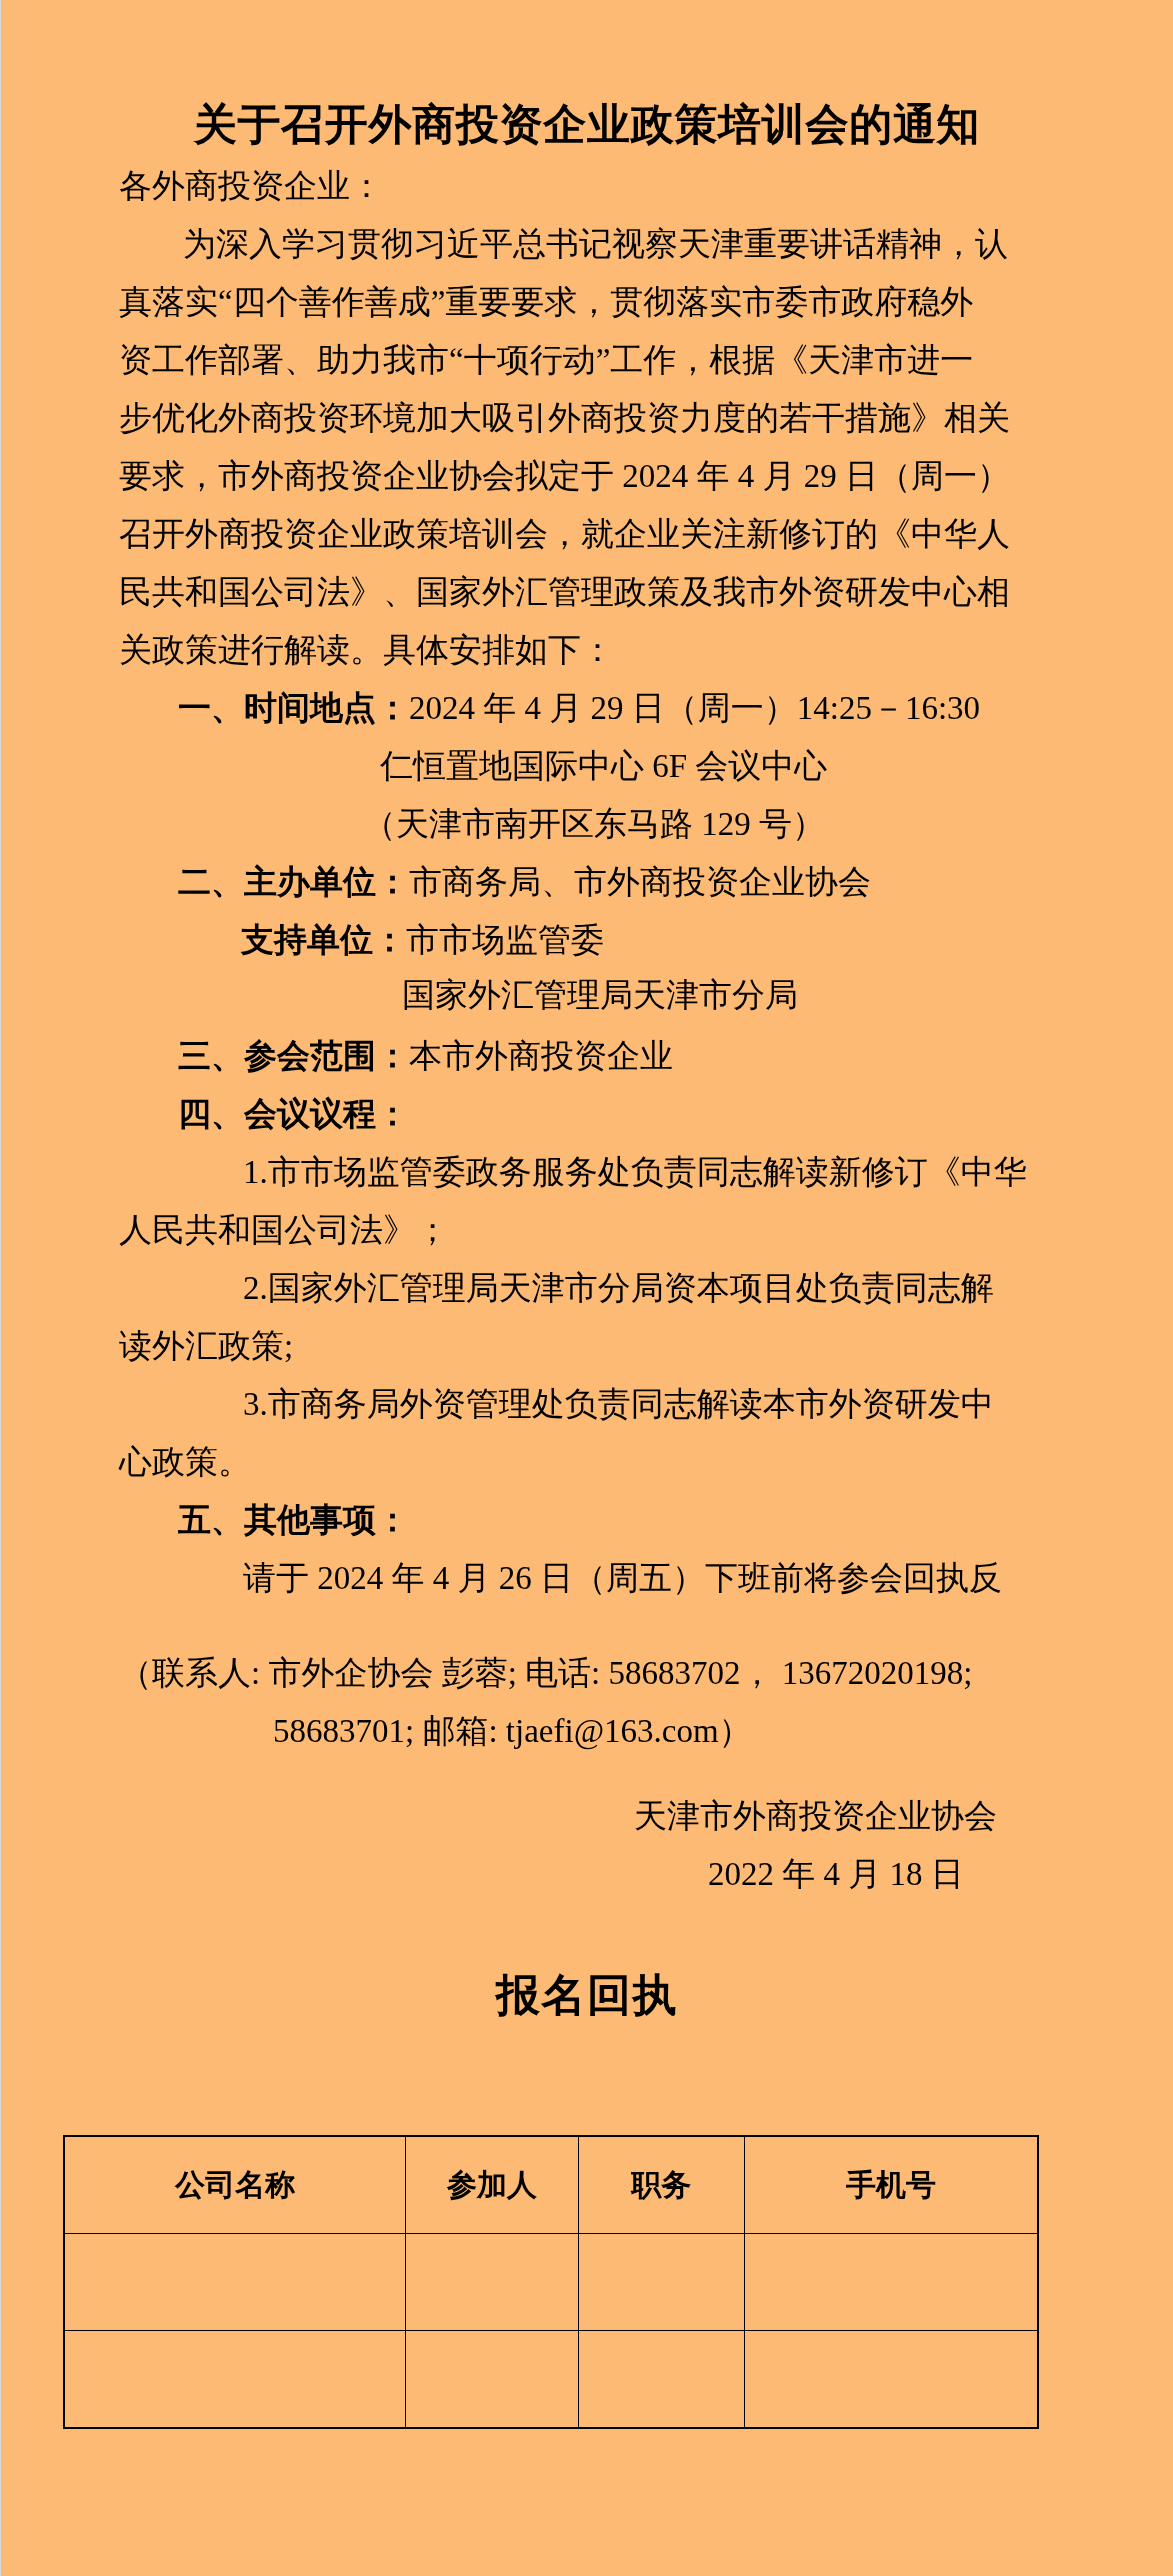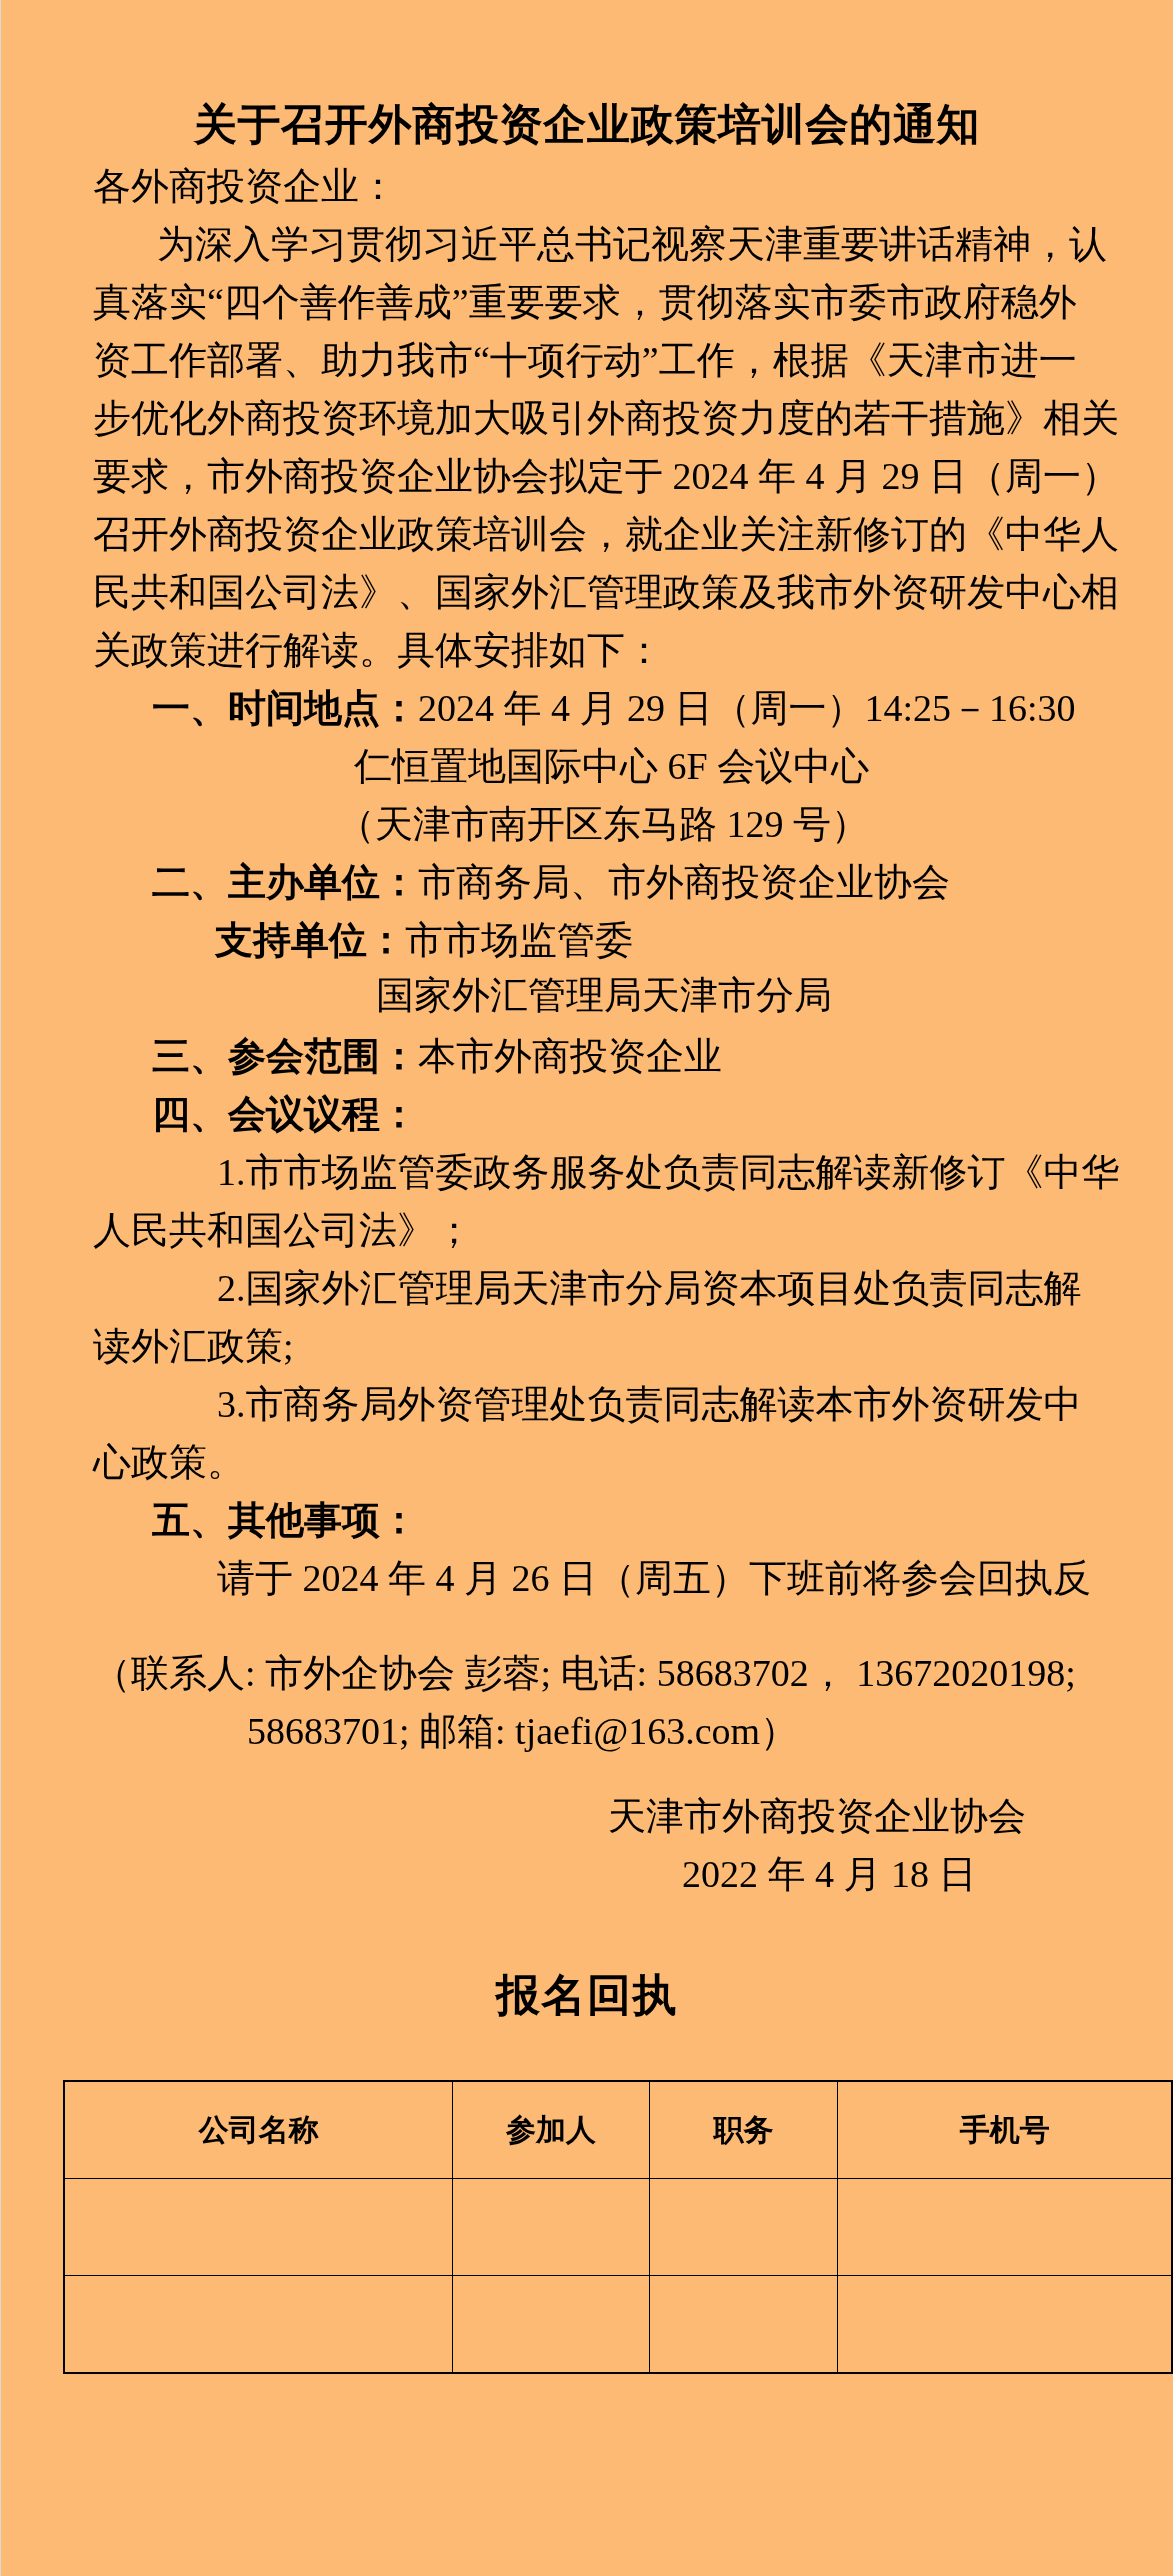--- a/index.html
+++ b/index.html
@@ -18,22 +18,22 @@
   .doc-title{
     margin:92px 111px 0 111px;
     font-size:43px;
     font-weight:bold;
     line-height:65px;
     text-align:center;
     letter-spacing:0.7px;
     white-space:nowrap;
   }
   .line{
-    margin-left:92px;
-    font-size:38px;
+    margin-left:118px;
+    font-size:33px;
     line-height:58px;
     white-space:nowrap;
   }
   .sp{margin-left:0;}
   .first{padding-left:64px;}
   .head-ind{padding-left:59px;}
   .item{padding-left:124px;}
   .support{padding-left:122px;}
   .org2{padding-left:283px;font-family:Liberation Mono, monospace;}
   .venue{padding-left:261px;}
@@ -47,22 +47,22 @@
     margin-top:58px;
     height:67px;
     line-height:67px;
     text-align:center;
     font-family:"Liberation Sans","DejaVu Sans",sans-serif;
     font-size:44px;
     font-weight:bold;
     letter-spacing:1.5px;
   }
   .reply-table{
-    margin:52px 0 0 62px;
-    width:1110px;
+    margin:107px 0 0 62px;
+    width:976px;
     border-collapse:collapse;
     table-layout:fixed;
     border:2.2px solid #000;
   }
   .reply-table th,.reply-table td{
     border:1.5px solid #000;
     height:96px;
     padding:0;
     text-align:center;
     vertical-align:middle;

